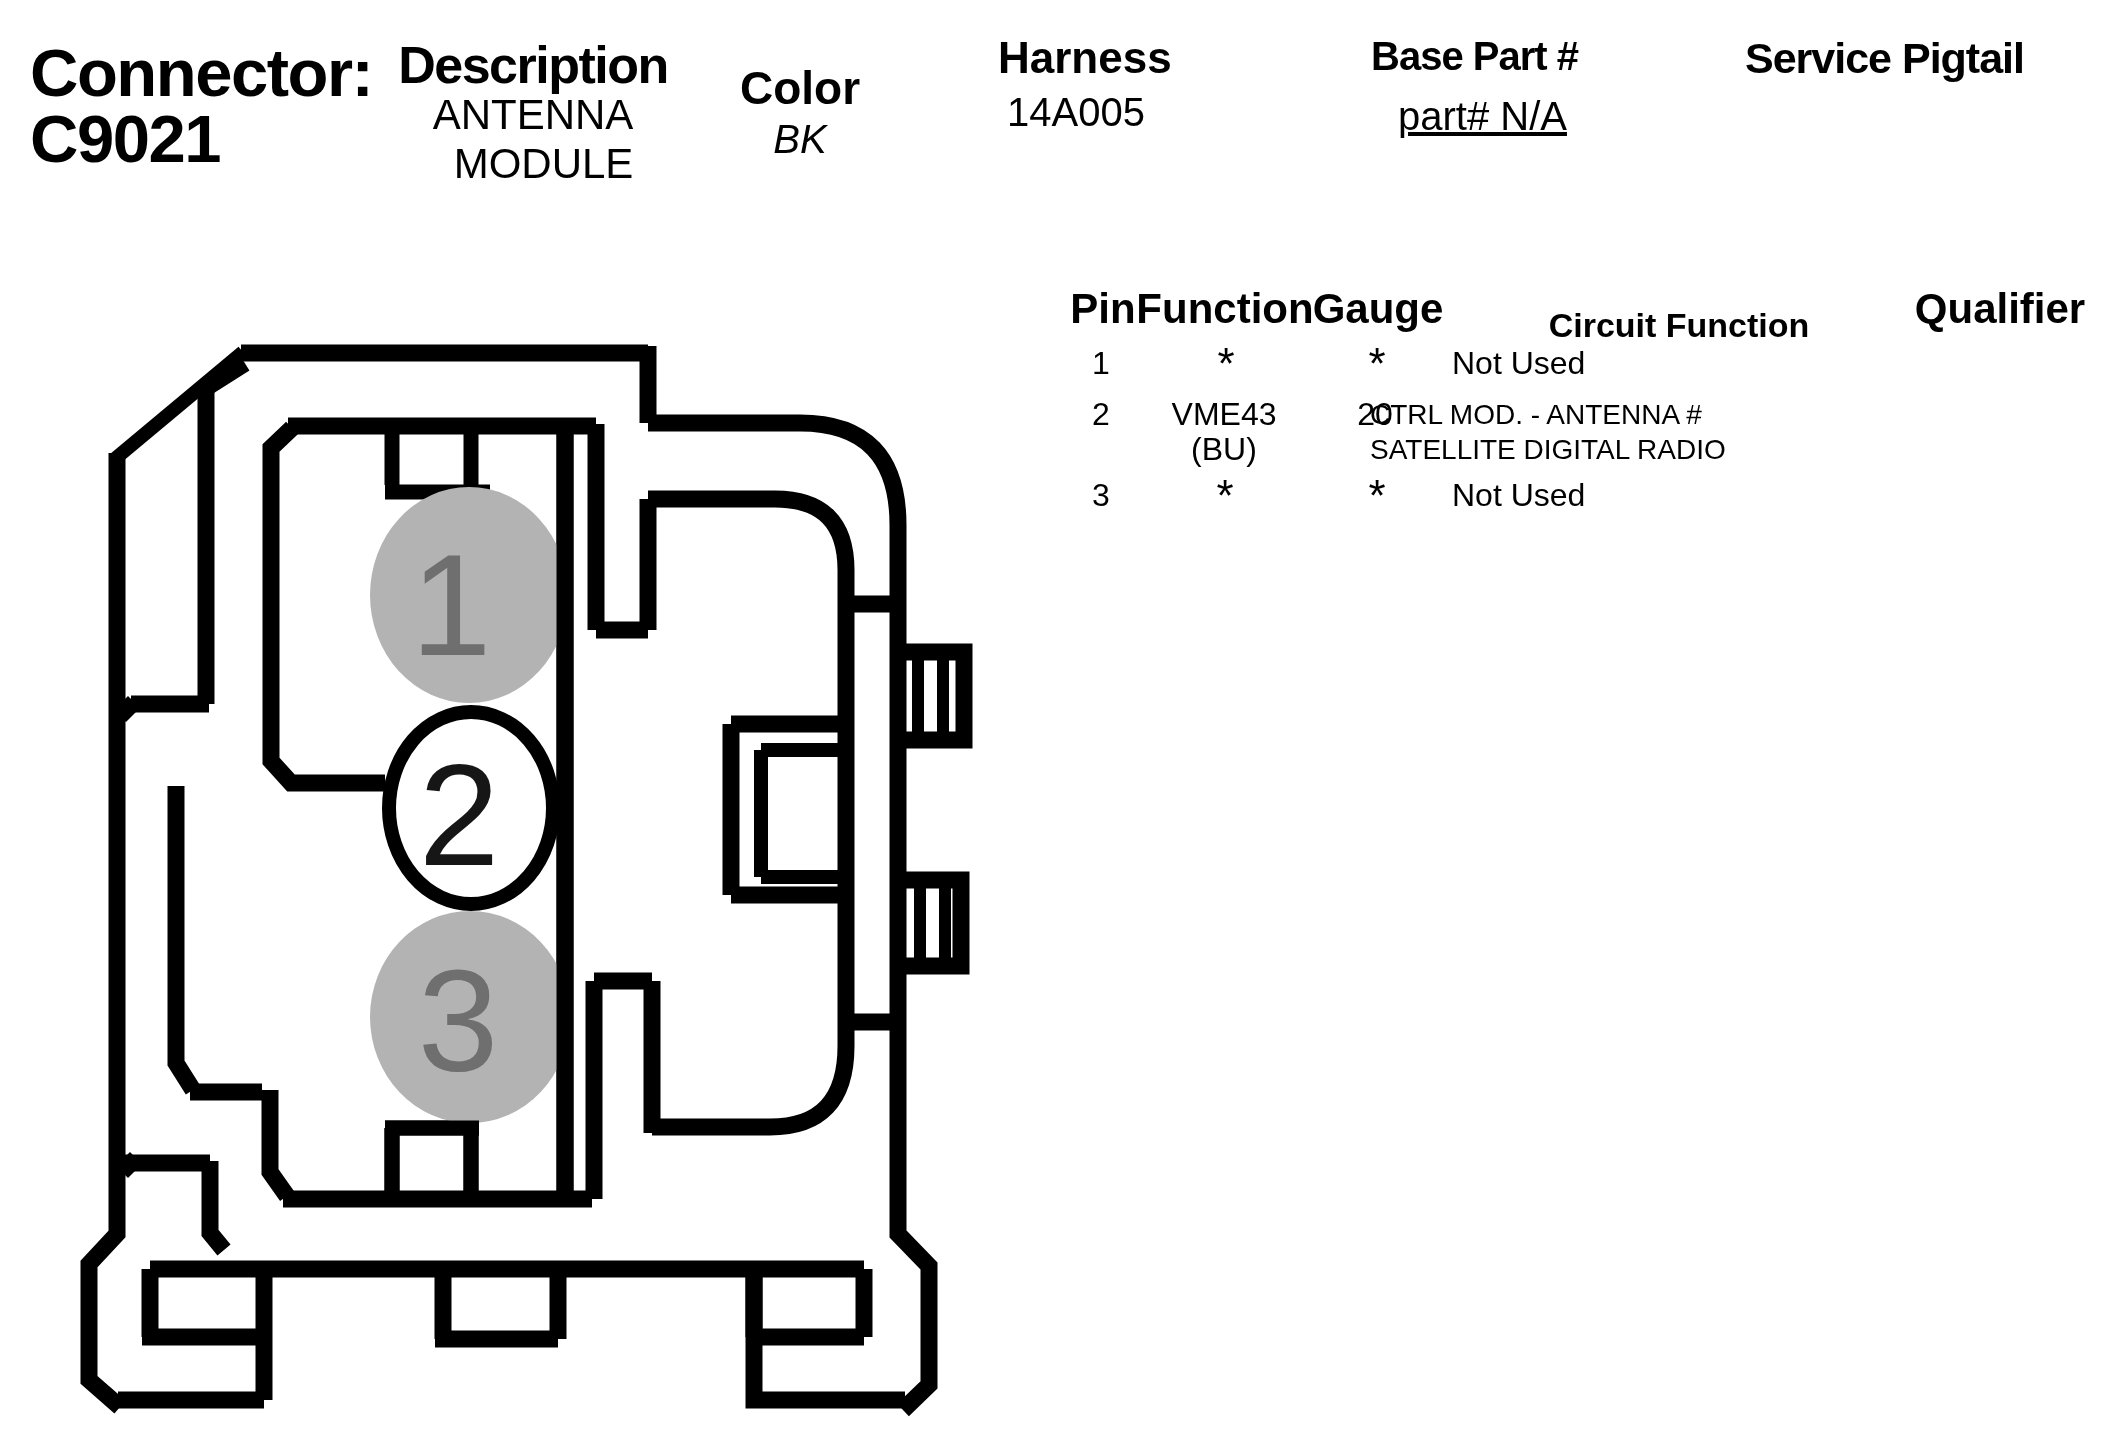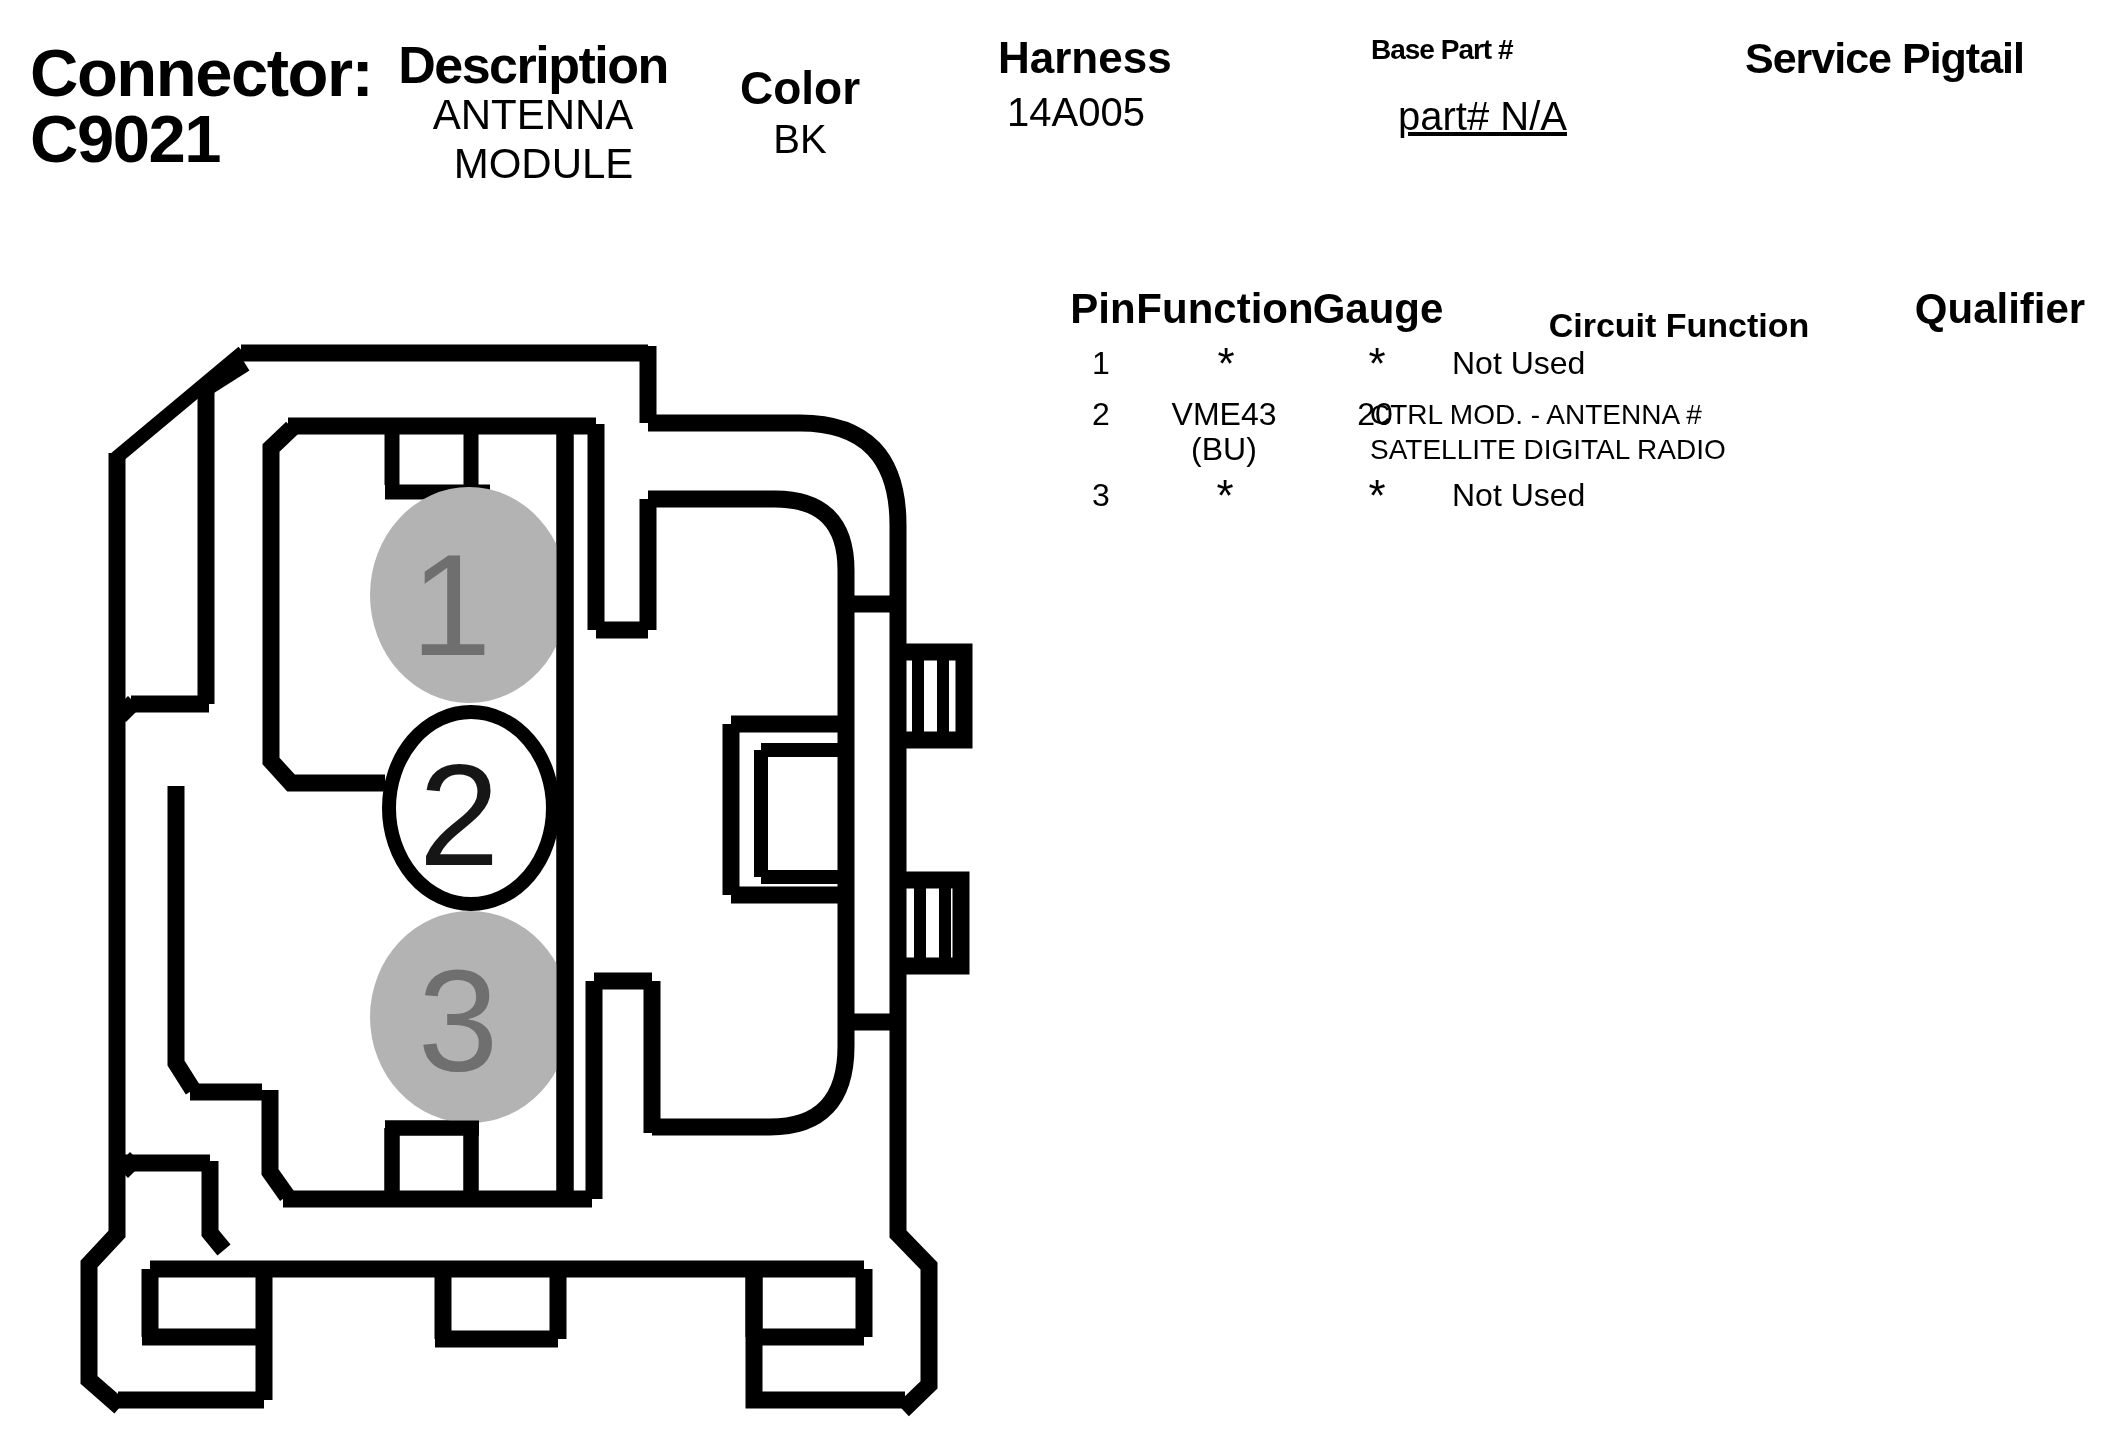--- a/index.html
+++ b/index.html
@@ -8,24 +8,24 @@
   .b{font-weight:bold;}
   .c{transform:translateX(-50%);}
 </style>
 </head>
 <body>
 
 <div class="t b" style="left:30px;top:40px;font-size:67px;line-height:66px;letter-spacing:-1.5px;">Connector:<br>C9021</div>
 <div class="t b c" style="left:533px;top:35px;font-size:52px;letter-spacing:-1.5px;">Description</div>
 <div class="t c" style="left:533px;top:90px;font-size:42px;line-height:49px;text-align:right;">ANTENNA<br>MODULE</div>
 <div class="t b c" style="left:800px;top:61px;font-size:46px;">Color</div>
-<div class="t c" style="left:800px;top:117px;font-size:40px;">BK</div>
+<div class="t c" style="left:800px;top:117px;font-size:40px;font-style:italic;">BK</div>
 <div class="t b" style="left:998px;top:33px;font-size:44px;">Harness</div>
 <div class="t" style="left:1007px;top:90px;font-size:40px;">14A005</div>
-<div class="t b" style="left:1371px;top:34px;font-size:28px;letter-spacing:-1px;">Base Part #</div>
+<div class="t b" style="left:1371px;top:34px;font-size:40px;letter-spacing:-1px;">Base Part #</div>
 <div class="t" style="left:1398px;top:94px;font-size:40px;text-decoration:underline;">part# N/A</div>
 <div class="t b" style="left:1745px;top:34px;font-size:43px;letter-spacing:-1px;">Service Pigtail</div>
 
 <div class="t b c" style="left:1103px;top:288px;font-size:42px;line-height:42px;">Pin</div>
 <div class="t b c" style="left:1225px;top:288px;font-size:42px;line-height:42px;">Function</div>
 <div class="t b c" style="left:1378px;top:288px;font-size:42px;line-height:42px;">Gauge</div>
 <div class="t b c" style="left:1679px;top:304px;font-size:34px;line-height:42px;">Circuit Function</div>
 <div class="t b c" style="left:2000px;top:288px;font-size:42px;line-height:42px;">Qualifier</div>
 
 <div class="t c" style="left:1101px;top:347px;font-size:32px;line-height:32px;">1</div>

